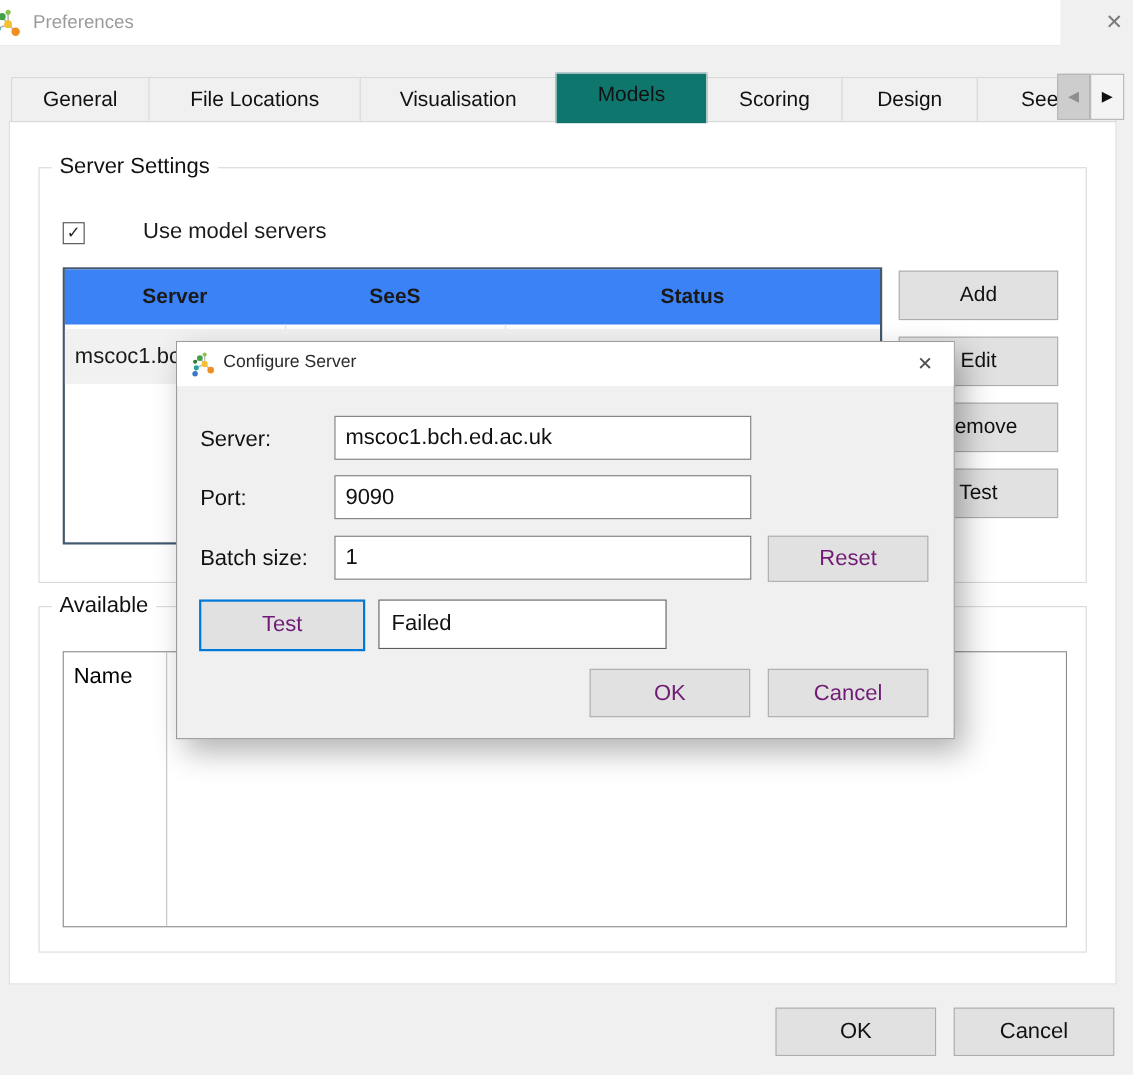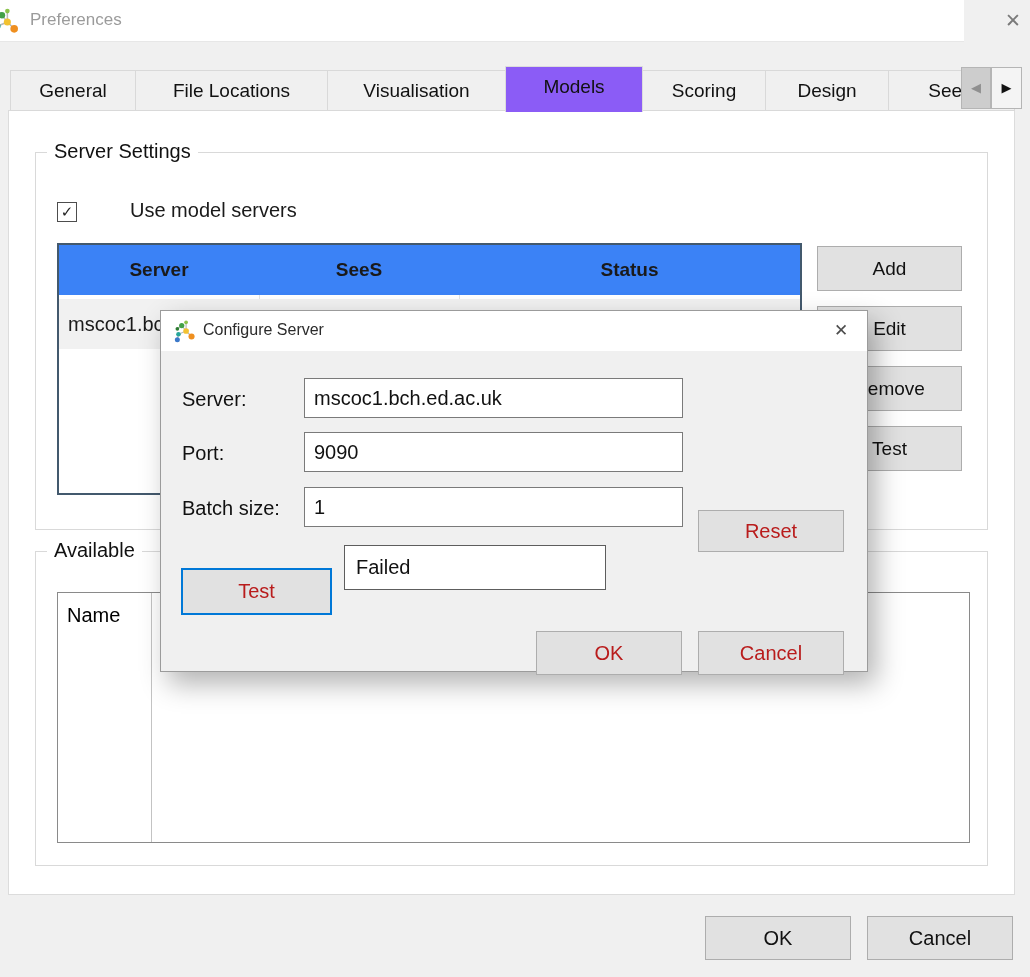--- a/index.html
+++ b/index.html
@@ -13,21 +13,21 @@
   
   .titlebar { left:0; top:0; width:964px; height:42px; background:#ffffff; border-bottom:1px solid #e7e7e7; overflow:hidden; }
   .titlebar .app-icon { position:absolute; left:-9px; top:7px; width:30px; height:30px; }
   .titlebar .title-text { position:absolute; left:30px; top:10px; font-size:17px; color:#9b9b9b; }
   .win-close { position:absolute; left:998px; top:4px; width:30px; height:33px; background:transparent; border:none;
                font-size:19px; color:#7a7a7a; text-align:center; line-height:33px; cursor:pointer; }
 
   
   .tab { position:absolute; top:70px; height:41px; background:#f0f0f0; border:1px solid #d9d9d9;
          font-size:19px; text-align:center; line-height:39px; color:#111; z-index:2; }
-  .tab.selected { top:66px; height:46px; background:#8b5cf6; border:1px solid #dcdcdc; border-bottom:none; z-index:6; }
+  .tab.selected { top:66px; height:46px; background:#0f766e; border:1px solid #dcdcdc; border-bottom:none; z-index:6; }
   .tabscroll { position:absolute; top:67px; height:42px; border:1px solid #b5b5b5; text-align:center; line-height:40px;
                font-size:13px; z-index:7; cursor:pointer; }
   .tabscroll.left  { left:961px; width:30px; background:#cdcdcd; color:#8f8f8f; }
   .tabscroll.right { left:991px; width:31px; background:#f4f4f4; color:#111; }
 
   
   .page { left:8px; top:110px; width:1007px; height:785px; background:#ffffff; border:1px solid #dcdcdc; z-index:1; }
 
   
   .groupbox { border:1px solid #d9d9d9; background:#ffffff; z-index:2; }
@@ -75,21 +75,21 @@
   .dialog .dlg-title { position:absolute; left:42px; top:10px; font-size:16px; color:#2b2b2b;text-align:right; }
   .dlg-close { position:absolute; right:8px; top:4px; width:36px; height:32px; background:transparent; border:none;
                font-size:17px; color:#4d4d4d; text-align:center; line-height:32px; cursor:pointer; }
   .dlg-label { position:absolute; left:21px; font-size:20px; color:#111; }
   .dlg-input { position:absolute; left:143px; width:379px; height:40px; border:1px solid #7a7a7a; background:#fff;
                font-family:"Liberation Sans", sans-serif; font-size:20px; padding:0 9px; color:#111; }
   .lbl-server { top:77px; } .inp-server { top:67px; }
   .lbl-port { top:131px; }  .inp-port { top:121px; }
   .lbl-batch { top:186px; } .inp-batch { top:176px; }
   .dlg-btn { position:absolute; background:#e1e1e1; border:1px solid #adadad; font-family:"Liberation Sans", sans-serif;
-             font-size:20px; color:#b91c1c; text-align:center; cursor:pointer;margin-top:23px; }
+             font-size:20px; color:#701a75; text-align:center; cursor:pointer; }
   .btn-reset { left:537px; top:176px; width:146px; height:42px; line-height:40px; }
   .btn-test-dlg { left:20px; top:234px; width:151px; height:47px; line-height:43px; border:2px solid #0078d7; }
   .test-result { position:absolute; left:183px; top:234px; width:262px; height:45px; background:#ffffff; border:1px solid #5d5d5d;
                  font-size:20px; line-height:43px; padding-left:11px; color:#111; }
   .btn-ok-dlg { left:375px; top:297px; width:146px; height:44px; line-height:42px; }
   .btn-cancel-dlg { left:537px; top:297px; width:146px; height:44px; line-height:42px; }
 </style>
 </head>
 <body>
 

